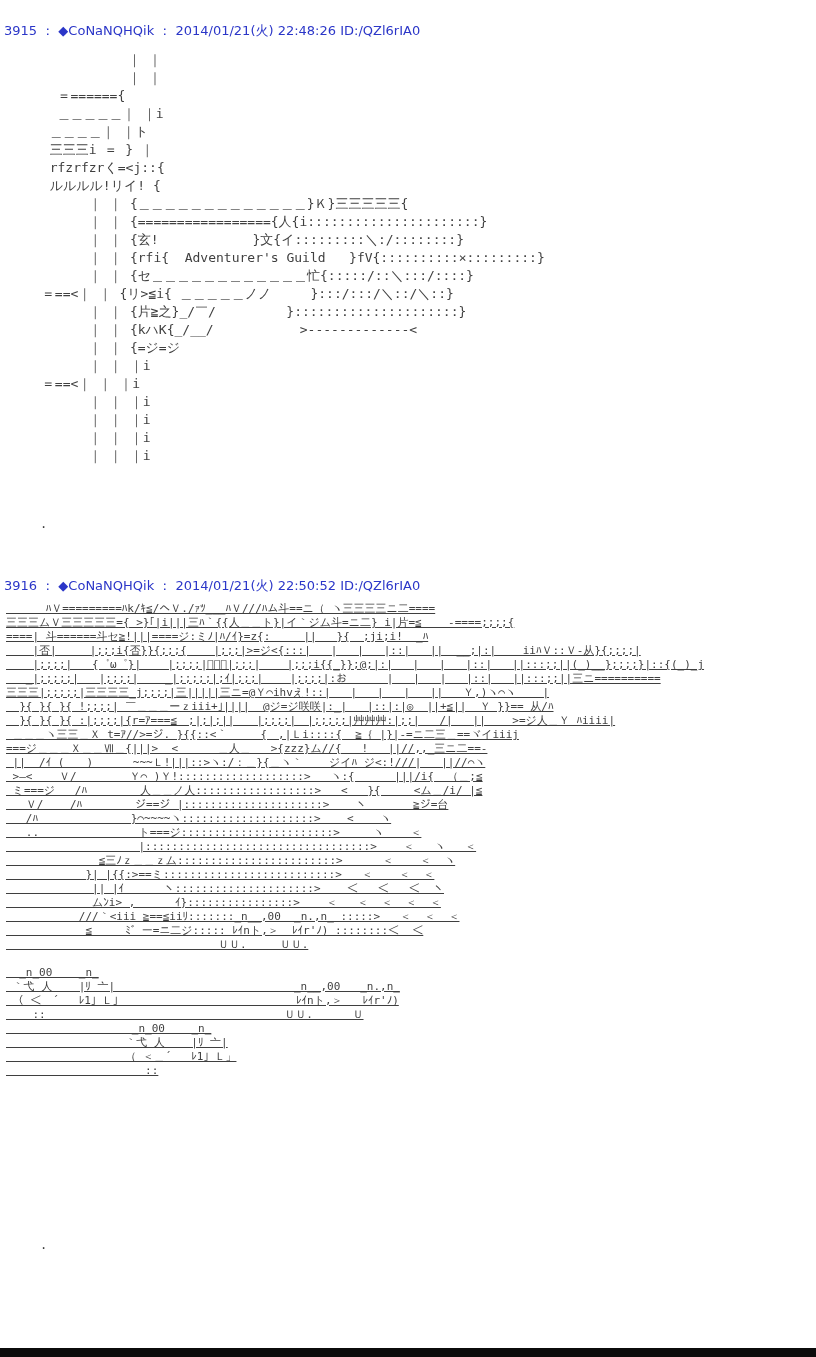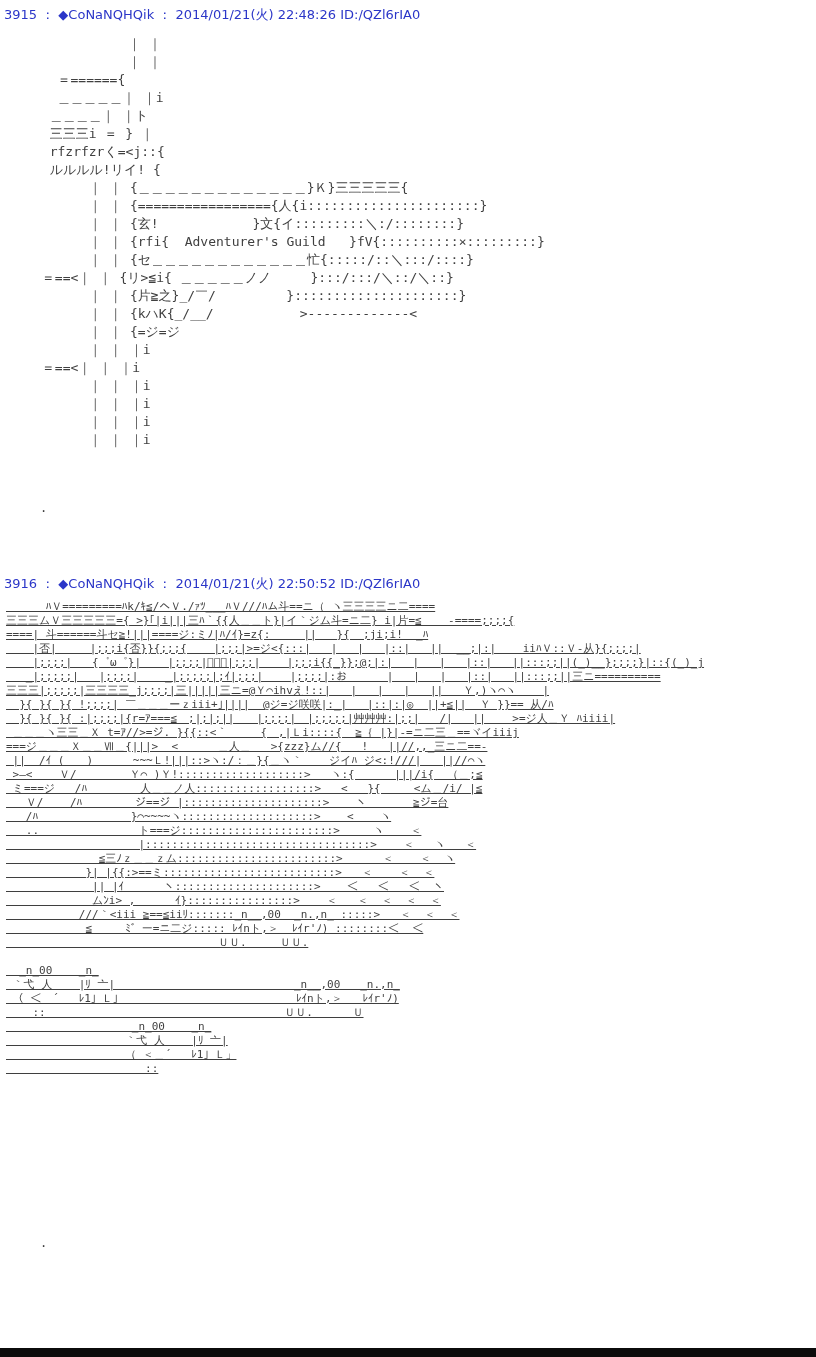--- a/index.html
+++ b/index.html
@@ -3,21 +3,21 @@
 <meta charset="utf-8">
 <style>
   * { margin:0; padding:0; box-sizing:border-box; }
   html, body { width:816px; height:1357px; }
   body {
     position:relative;
     overflow:hidden;
     background:var(--background, #ffffff);
     font-family:"DejaVu Sans", "Liberation Sans", sans-serif;
   }
-  .post { display:block; }
+  .post { display:block;margin-top:16px; }
   .post-header {
     font-size:13px;
     line-height:17px;
     padding:6px 4px 0 4px;
     color:var(--header-text, #2b36c8);
     white-space:nowrap;
   }
   .post-header span { display:inline; }
   .aa {
     font-family:"DejaVu Sans Mono", monospace;
@@ -36,21 +36,21 @@
     margin:8px 0 0 6px;
     text-decoration:underline;
   }
   .trail-dot {
     font-family:"DejaVu Sans Mono", monospace;
     font-size:12px;
     color:var(--aa-text, #3f3f3f);
     margin-left:40px;
   }
   .post-1 .trail-dot { margin-top:52px; }
-  .post-2 { margin-top:54px; }
+  .post-2 { margin-top:40px; }
   .post-2 .trail-dot { margin-top:160px; }
   .bottom-bar {
     position:absolute;
     left:0; right:0; bottom:0;
     height:9px;
     background:var(--bottom-bar, #0b0b0b);
   }
 </style>
 </head>
 <body>

